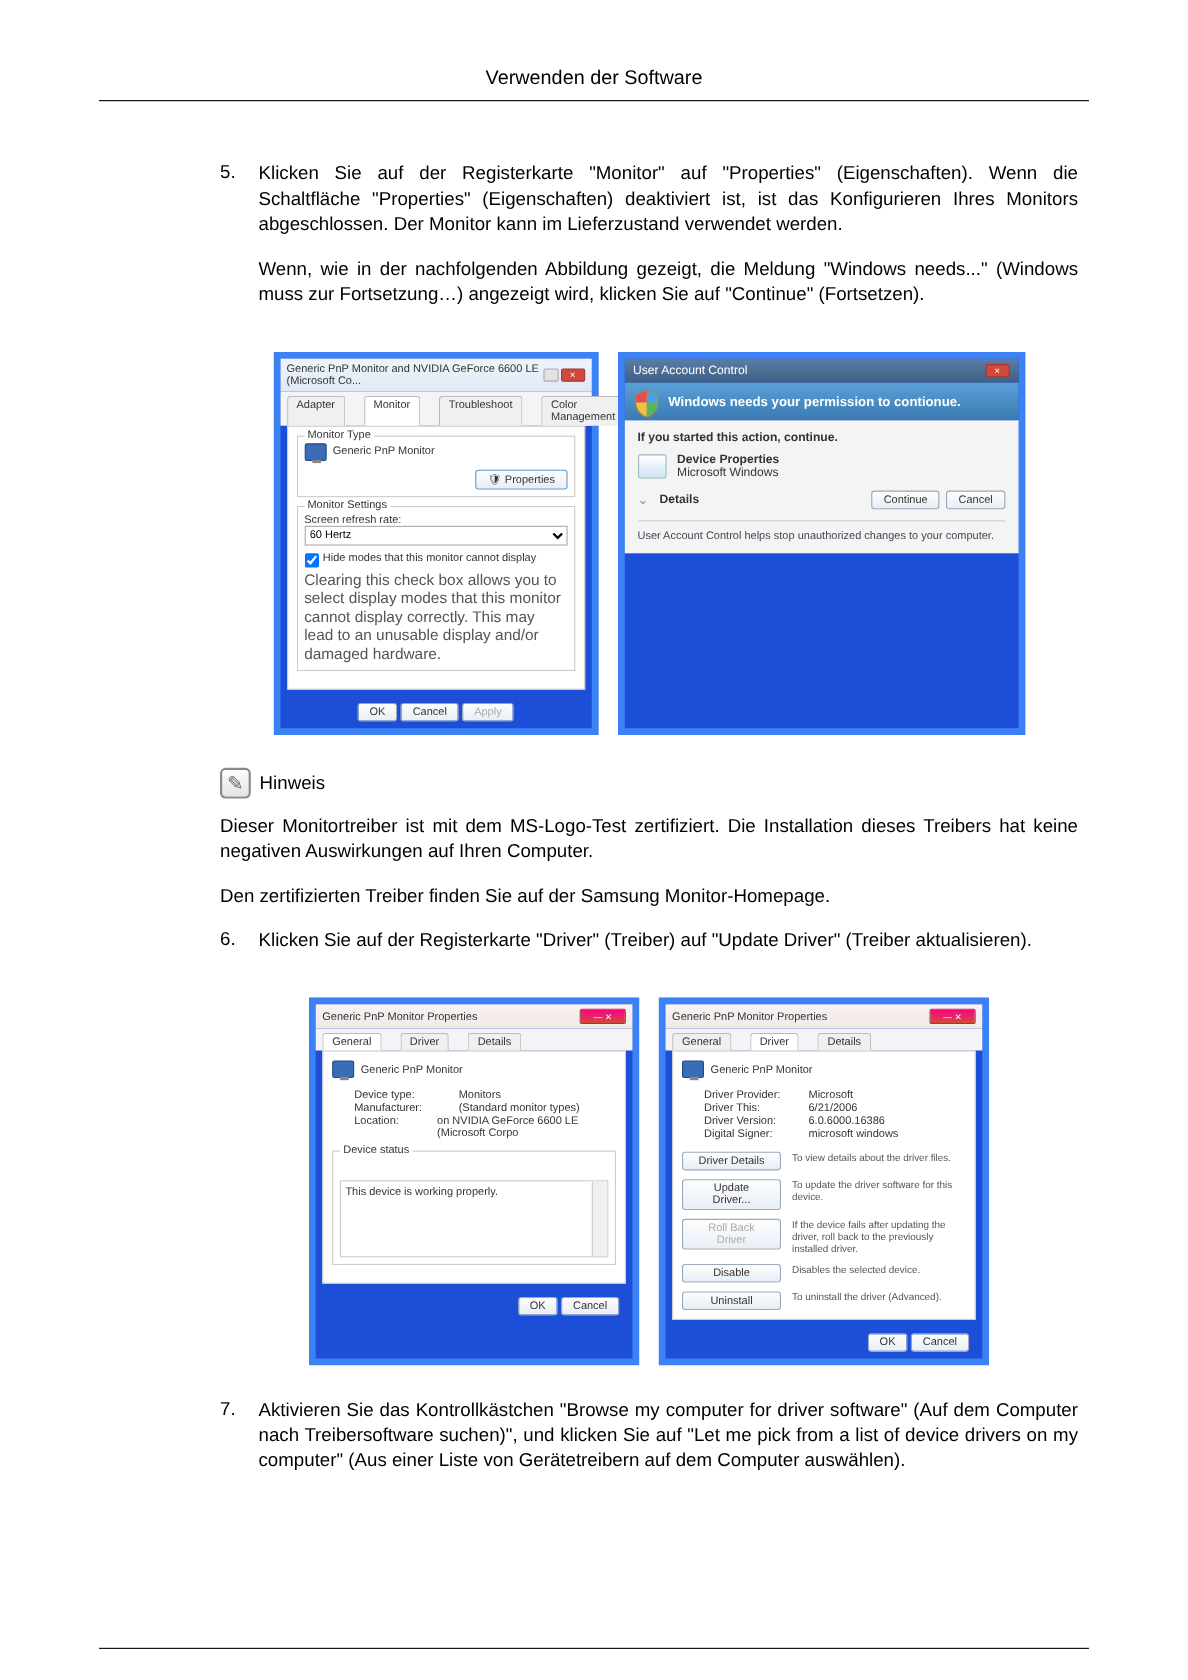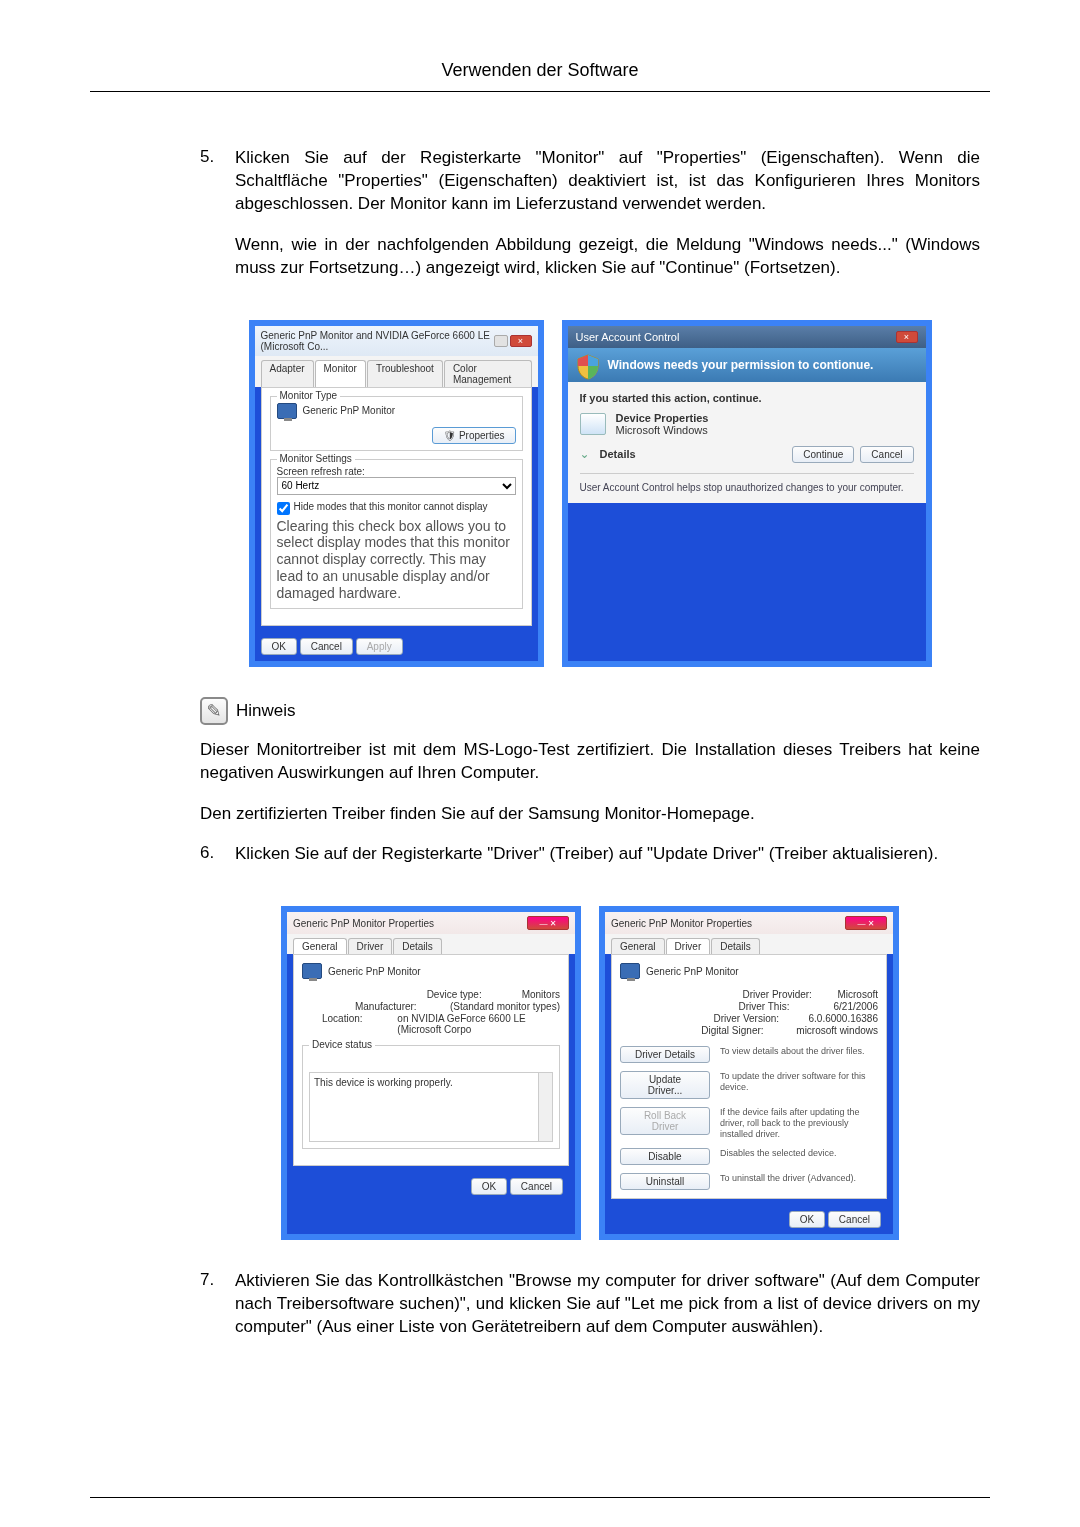--- a/index.html
+++ b/index.html
@@ -59,41 +59,41 @@
     justify-content: space-between;
     align-items: center;
   }
   .win-btns { display:flex; gap:2px; }
   .win-x {
     width:22px; height:12px; background:#d04a3a; border:1px solid #a33; border-radius:2px;
     display:inline-flex; align-items:center; justify-content:center; color:#fff; font-size:9px;
   }
   .win-min { width:14px; height:12px; background:#e2e2e2; border:1px solid #aaa; border-radius:2px;}
   .tabs {
-    display:flex; gap:1px; padding:4px 6px 0 6px; background:#f4f4f4;
+    display:flex; gap:17px; padding:4px 6px 0 6px; background:#f4f4f4;
   }
   .tab {
     border:1px solid #bbb; border-bottom:none; background:#fff;
     padding:2px 8px; font-size:10px; border-radius:3px 3px 0 0;
   }
   .tab.inactive { background:#f0f0f0; }
   .dlg-body {
     border:1px solid #ccc; margin:0 6px 6px 6px; padding:8px; background:#fff;
   }
   .group {
     border:1px solid #ccc; padding:6px; margin-bottom:8px; position:relative;
   }
   .group-label {
     position:absolute; top:-7px; left:6px; background:#fff; padding:0 3px; font-size:10px;
   }
   .btn-small {
     display:inline-block; border:1px solid #9ab; background:linear-gradient(#fdfdfd,#e8eef6);
     padding:2px 10px; font-size:10px; border-radius:3px;
   }
-  .btn-row { padding:6px; }
+  .btn-row { text-align:center; padding:6px; }
   .mon-icon {
     width:20px; height:16px; background:#3a6db5; border:1px solid #244a80; display:inline-block;
     vertical-align:middle; margin-right:6px; position:relative; border-radius:2px;
   }
   .mon-icon::after{content:""; position:absolute; bottom:-3px; left:6px; width:8px; height:3px; background:#888;}
   select.fake {
     width:100%; border:1px solid #aaa; font-size:10px; height:18px; background:#fff;
   }
   .chk { display:flex; gap:4px; align-items:flex-start; margin-top:6px; font-size:10px;}
   .chk input { margin-top:1px; }
@@ -138,21 +138,21 @@
     font-size:17px; line-height:1.35; margin-bottom:18px; text-align:justify;
   }
 
   
   .drv-row {
     display:flex; justify-content:center; gap:18px; margin:22px 0 30px 0;
   }
   .drv-dlg { width:300px; }
   .drv-dlg .dlg-title { background:linear-gradient(#f8f2f2,#f2e8e8);}
   .drv-dlg .red-x { width:42px; height:14px; background:linear-gradient(#f08,#d04a3a); border:1px solid #a33; border-radius:2px; color:#fff; font-size:8px; display:inline-flex; align-items:center; justify-content:center;}
-  .kv { display:flex; font-size:10px; margin:1px 0;justify-content:flex-end;}
+  .kv { display:flex; font-size:10px; margin:1px 0;}
   .kv .k { width:95px; }
   .drv-status { border:1px solid #ccc; height:70px; padding:4px; font-size:10px; margin-top:20px; position:relative;}
   .scroll-stub { position:absolute; right:0; top:0; bottom:0; width:14px; background:#f0f0f0; border-left:1px solid #ccc;}
   .drv-btns-col { display:flex; flex-direction:column; gap:8px; }
   .drv-btn-row { display:flex; gap:10px; align-items:flex-start;}
   .drv-btn { width:90px; text-align:center;}
   .drv-desc { font-size:9px; color:#555; flex:1; line-height:1.2;}
 
   .footer-line {
     border-top:1px solid #000;

